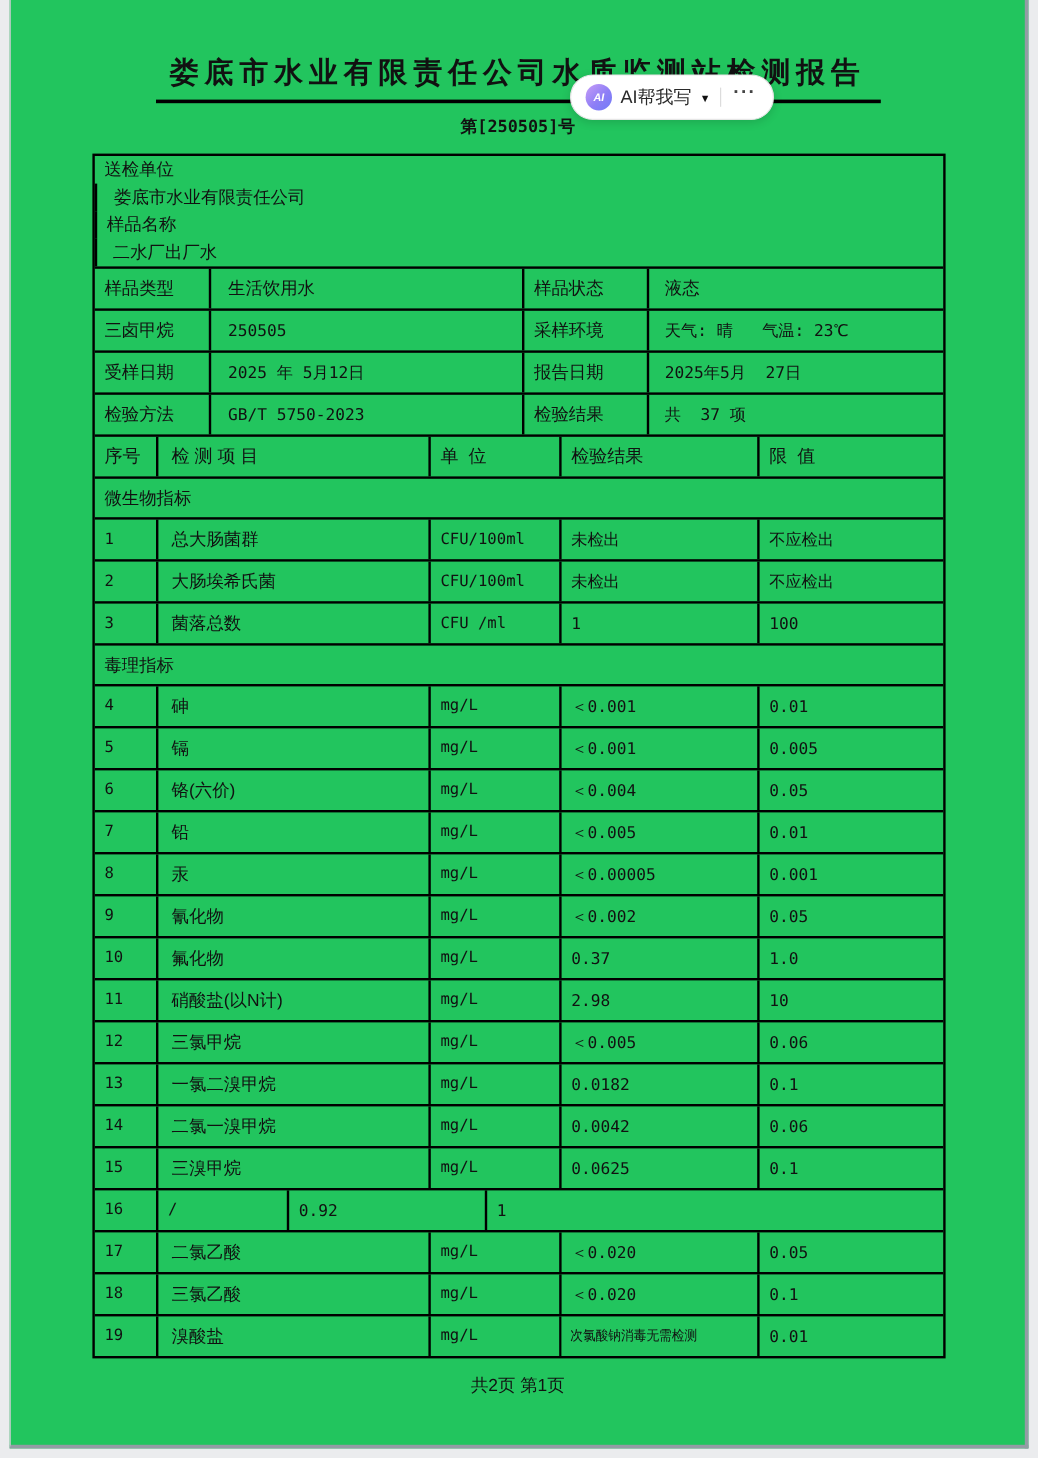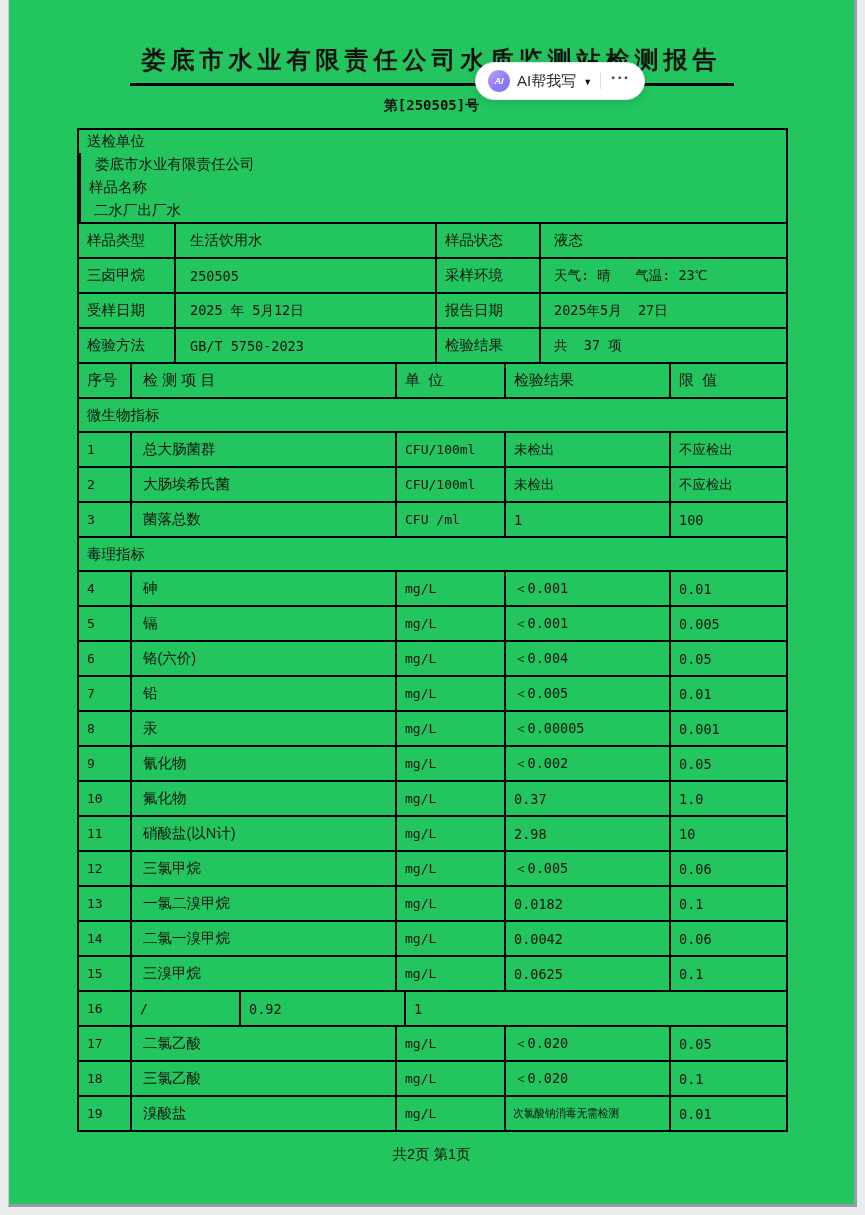--- a/index.html
+++ b/index.html
@@ -68,21 +68,21 @@
     font-size:14.5px; white-space:pre; overflow:hidden;
   }
   .cell:first-child { border-left:none; }
   
   .c-il1 { width:95px; font-weight:500; }
   .c-iv1 { width:261px; padding-left:14px; }
   .c-il2 { width:104px; }
   .c-iv2 { flex:1; padding-left:13px;text-align:center; }
   
   .c-no   { width:51px; font-family:"DejaVu Sans Mono",monospace; font-size:13px; }
-  .c-item { width:265px; padding-left:11px; }
+  .c-item { width:227px; padding-left:11px; }
   .c-unit { width:109px; font-family:"DejaVu Sans Mono",monospace; font-size:13px; }
   .c-res  { width:165px; font-family:"DejaVu Sans Mono",monospace; font-size:13.5px; }
   .c-lim  { flex:1; font-family:"DejaVu Sans Mono",monospace; font-size:13.5px; }
   .header .cell { font-weight:500; font-size:15px; font-family:"Liberation Sans","DejaVu Sans",sans-serif; }
   .section-row { display:flex; align-items:center; min-height:34px; border-top:2px solid #000; padding-left:8px; font-size:14.5px; }
   .mono-val { font-family:"DejaVu Sans Mono",monospace; font-size:13.5px; }
   .compact { font-size:11.5px; transform:scaleX(0.92); transform-origin:left center; white-space:nowrap; padding-right:0; }
   .footer { text-align:center; margin-top:13px; font-size:14.5px; }
 </style>
 </head>

